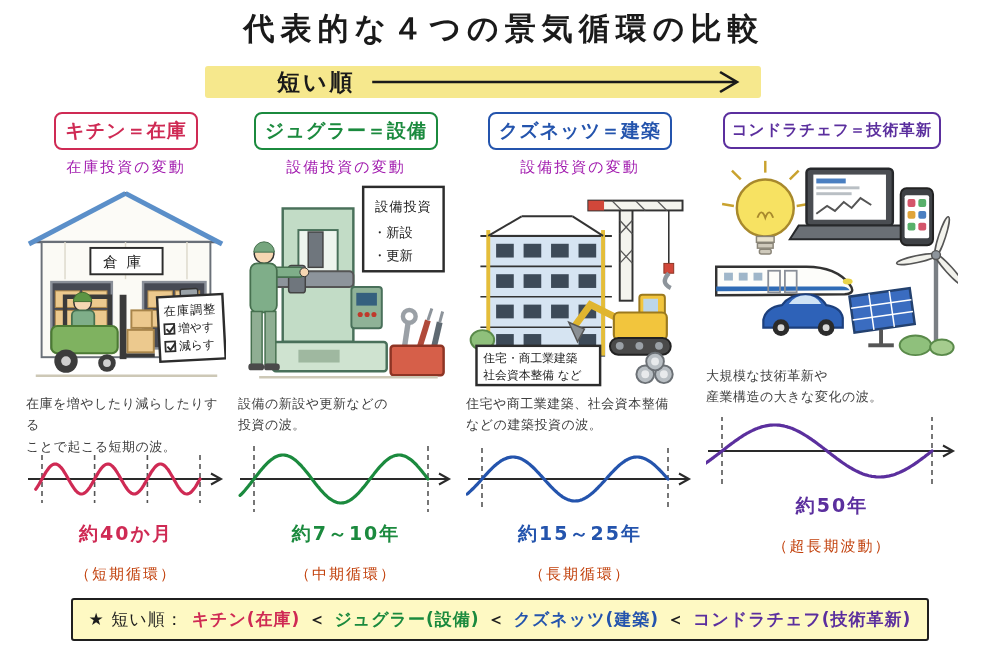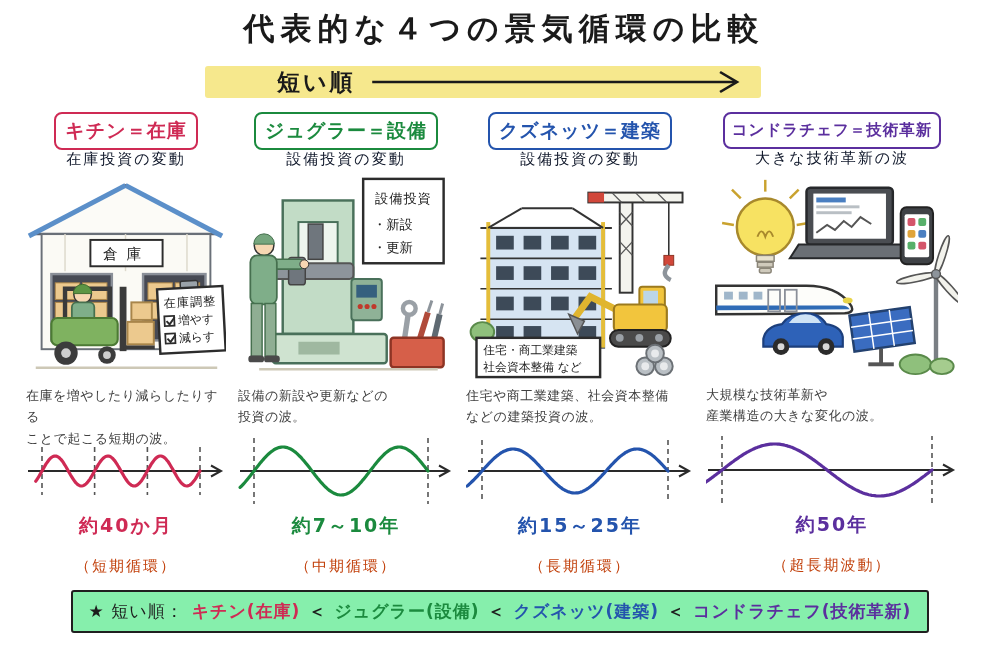--- a/index.html
+++ b/index.html
@@ -10,31 +10,31 @@
           border-radius:3px;display:flex;align-items:center;}
   .banner-label{font-size:23px;letter-spacing:3px;color:#1a1a1a;margin-left:72px;font-weight:600;}
   .banner-arrow{flex:1;height:26px;margin:0 14px 0 12px;}
   .cols{display:flex;margin:14px 22px 0 26px;gap:12px;}
   .col{text-align:center;}
   .col.w0{width:200px}.col.w1{width:216px}.col.w2{width:228px}.col.w3{width:252px}
   .hbox{display:inline-block;border:2.5px solid var(--c);color:var(--c);border-radius:8px;
         padding:4px 9px;font-weight:600;letter-spacing:1px;white-space:nowrap;}
   .w0 .hbox,.w1 .hbox,.w2 .hbox{font-size:19px;}
   .w3 .hbox{font-size:15.5px;padding:6px 7px;}
-  .sub{font-size:15px;letter-spacing:2px;color:#0f172a;}
+  .sub{font-size:15px;letter-spacing:2px;margin-top:8px;color:#a21caf;}
   .illus{height:208px;margin-top:4px;}
   .illus svg{width:100%;height:100%;}
   .desc{font-size:13px;text-align:left;line-height:1.65;white-space:pre-line;height:46px;
         margin-top:4px;color:#404040;letter-spacing:0.5px;}
   svg.wave{display:block;margin-top:6px;}
   .period{font-size:19px;color:var(--c);letter-spacing:2px;margin-top:2px;font-weight:600;}
   .ptype{font-size:15px;letter-spacing:2px;margin-top:18px;color:#c2410c;}
   .footer{margin:14px auto 0;width:fit-content;max-width:860px;border:2.5px solid #1f1f1f;
           border-radius:3px;padding:8px 16px;font-size:17px;letter-spacing:1px;
-          display:flex;align-items:center;gap:8px;background:#86efac;}
+          display:flex;align-items:center;gap:8px;background:#fef9c3;}
   .footer .sep{color:#1d1d1d;font-weight:600;}
   .footer .f-item{font-weight:600;}
   .svgtxt{font-family:"DejaVu Sans","Liberation Sans",sans-serif;fill:#222;}
 </style>
 </head>
 <body>
 
 <div class="page">
 
   <div class="title">代表的な４つの景気循環の比較</div>
@@ -275,21 +275,20 @@
           <path d="M 1.1 49.1 L 2.4 48.0 L 3.6 46.9 L 4.9 45.7 L 6.1 44.5 L 7.4 43.3 L 8.7 42.0 L 9.9 40.7 L 11.2 39.3 L 12.4 38.0 L 13.7 36.6 L 14.9 35.2 L 16.2 33.8 L 17.4 32.4 L 18.7 31.0 L 20.0 29.6 L 21.2 28.3 L 22.5 26.9 L 23.7 25.6 L 25.0 24.3 L 26.2 23.1 L 27.5 21.9 L 28.7 20.8 L 30.0 19.7 L 31.3 18.6 L 32.5 17.7 L 33.8 16.8 L 35.0 15.9 L 36.3 15.2 L 37.5 14.5 L 38.8 13.9 L 40.0 13.4 L 41.3 12.9 L 42.6 12.6 L 43.8 12.3 L 45.1 12.1 L 46.3 12.0 L 47.6 12.0 L 48.8 12.1 L 50.1 12.3 L 51.3 12.5 L 52.6 12.9 L 53.9 13.3 L 55.1 13.8 L 56.4 14.4 L 57.6 15.1 L 58.9 15.9 L 60.1 16.7 L 61.4 17.6 L 62.6 18.6 L 63.9 19.6 L 65.2 20.7 L 66.4 21.8 L 67.7 23.0 L 68.9 24.2 L 70.2 25.5 L 71.4 26.8 L 72.7 28.1 L 73.9 29.5 L 75.2 30.9 L 76.5 32.3 L 77.7 33.7 L 79.0 35.1 L 80.2 36.5 L 81.5 37.9 L 82.7 39.2 L 84.0 40.6 L 85.2 41.9 L 86.5 43.2 L 87.7 44.4 L 89.0 45.6 L 90.3 46.8 L 91.5 47.9 L 92.8 49.0 L 94.0 50.0 L 95.3 50.9 L 96.5 51.8 L 97.8 52.5 L 99.0 53.3 L 100.3 53.9 L 101.6 54.5 L 102.8 54.9 L 104.1 55.3 L 105.3 55.6 L 106.6 55.8 L 107.8 56.0 L 109.1 56.0 L 110.3 55.9 L 111.6 55.8 L 112.9 55.6 L 114.1 55.3 L 115.4 54.9 L 116.6 54.4 L 117.9 53.8 L 119.1 53.2 L 120.4 52.4 L 121.6 51.6 L 122.9 50.8 L 124.2 49.8 L 125.4 48.8 L 126.7 47.8 L 127.9 46.6 L 129.2 45.5 L 130.4 44.2 L 131.7 43.0 L 132.9 41.7 L 134.2 40.4 L 135.5 39.0 L 136.7 37.6 L 138.0 36.3 L 139.2 34.9 L 140.5 33.5 L 141.7 32.1 L 143.0 30.7 L 144.2 29.3 L 145.5 27.9 L 146.8 26.6 L 148.0 25.3 L 149.3 24.0 L 150.5 22.8 L 151.8 21.6 L 153.0 20.5 L 154.3 19.4 L 155.5 18.4 L 156.8 17.5 L 158.1 16.6 L 159.3 15.7 L 160.6 15.0 L 161.8 14.3 L 163.1 13.7 L 164.3 13.2 L 165.6 12.8 L 166.8 12.5 L 168.1 12.2 L 169.4 12.1 L 170.6 12.0 L 171.9 12.0 L 173.1 12.1 L 174.4 12.3 L 175.6 12.6 L 176.9 13.0 L 178.1 13.4 L 179.4 14.0 L 180.7 14.6 L 181.9 15.3 L 183.2 16.1 L 184.4 16.9 L 185.7 17.8 L 186.9 18.8 L 188.2 19.8 L 189.4 20.9 L 190.7 22.1 L 192.0 23.3 L 193.2 24.5 L 194.5 25.8 L 195.7 27.1 L 197.0 28.5 L 198.2 29.8 L 199.5 31.2 L 200.7 32.6 L 202.0 34.0" fill="none" stroke="#2454ad" stroke-width="3.2" stroke-linecap="round"></path>
         </svg>
       <div class="period">約15～25年</div>
       <div class="ptype">（長期循環）</div>
     </div>
 
     <div class="col w3" style="--c: #5b2f9e;">
       <div class="hbox">
         <span>コンドラチェフ＝技術革新</span>
       </div>
-      <div class="sub">大きな技術革新の波</div>
       <div class="illus">
         <svg viewBox="0 0 240 212">
           <g>
             <line x1="18" y1="18" x2="27" y2="27" stroke="#c9a22e" stroke-width="2.5"></line>
             <line x1="52" y1="8" x2="52" y2="20" stroke="#c9a22e" stroke-width="2.5"></line>
             <line x1="86" y1="18" x2="77" y2="27" stroke="#c9a22e" stroke-width="2.5"></line>
             <line x1="8" y1="52" x2="20" y2="54" stroke="#c9a22e" stroke-width="2.5"></line>
             <line x1="96" y1="52" x2="84" y2="54" stroke="#c9a22e" stroke-width="2.5"></line>
             <circle cx="52" cy="56" r="29" fill="#f7e262" stroke="#a8892c" stroke-width="2.5"></circle>
             <path d="M44 66 q4 -11 8 0 q4 -11 8 0" fill="none" stroke="#a8892c" stroke-width="2"></path>

